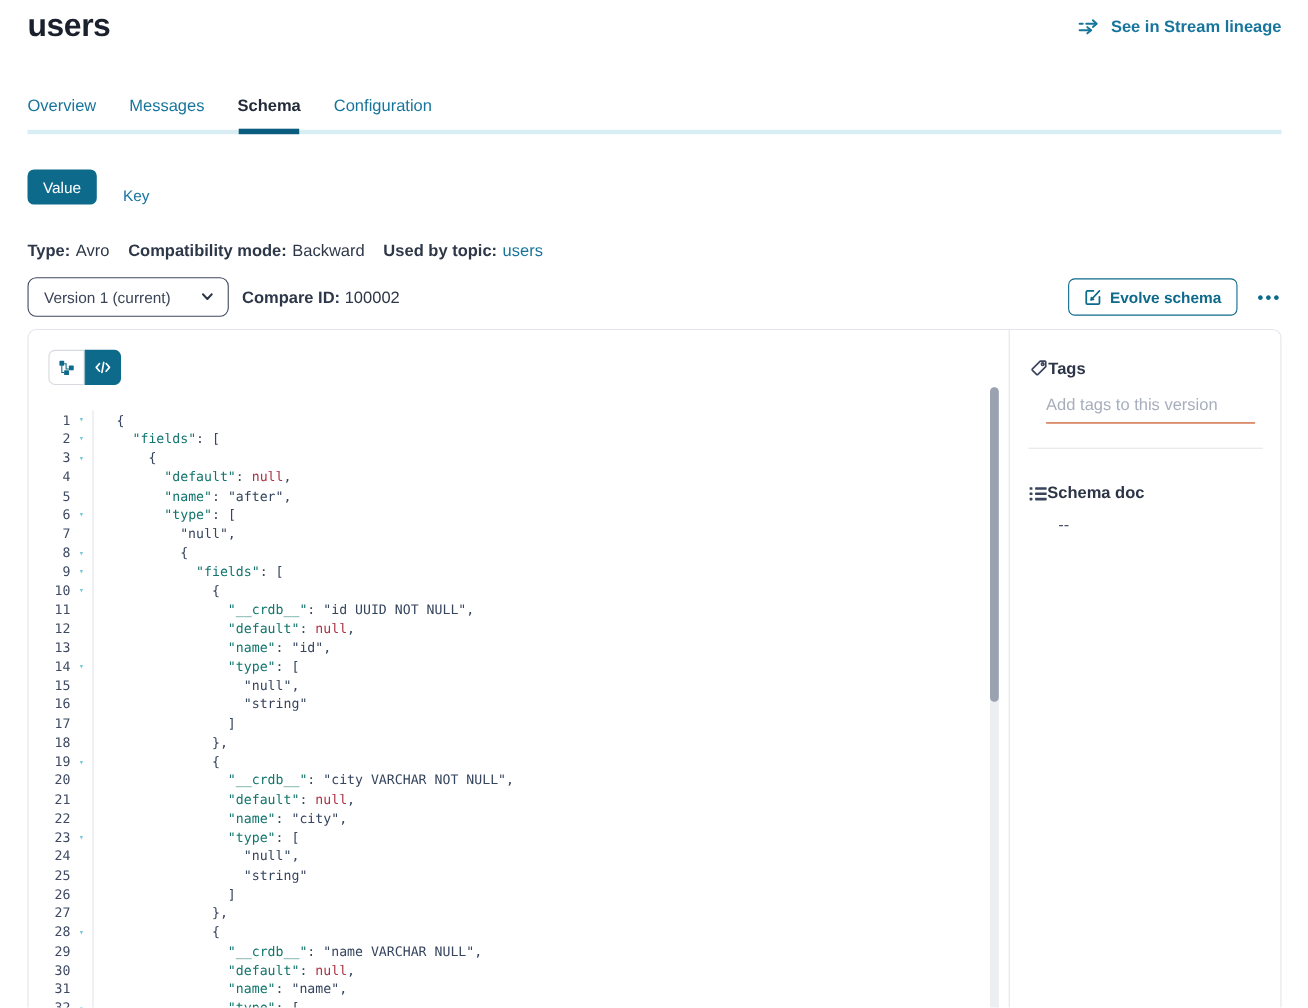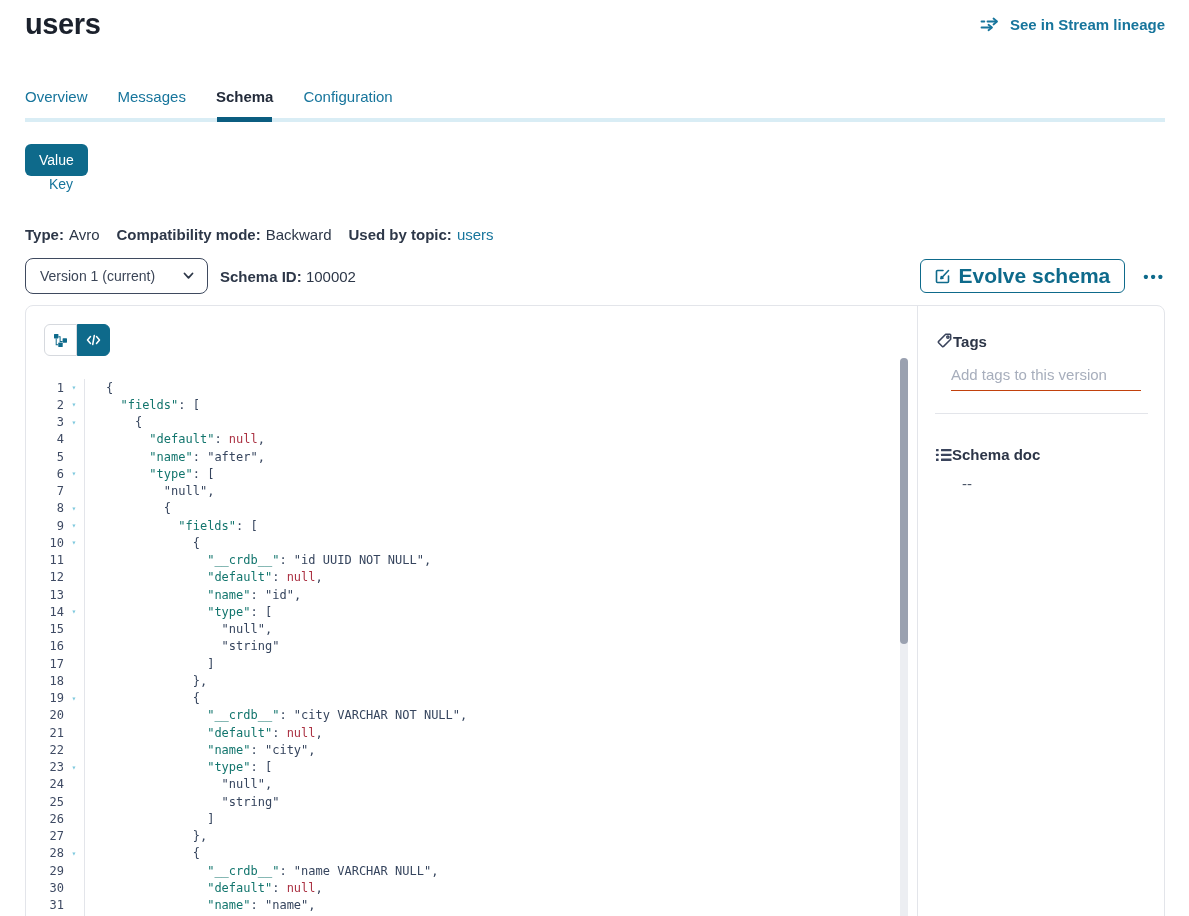--- a/index.html
+++ b/index.html
@@ -16,21 +16,21 @@
   
   .tabs { margin-top:47px; position:relative; }
   .tab-list { display:flex; gap:30px; font-size:15px; }
   .tab { color:var(--link,#17759c); cursor:pointer; padding-bottom:13px; }
   .tab.active { color:#232b3a; font-weight:600; }
   .tab-track { height:4px; background:var(--tab_track,#d9edf5); position:relative; }
   .tab-active-bar { position:absolute; left:192px; top:-1px; width:55px; height:5px;
     background:var(--tab_active_bar,#0b5d80); }
 
   
-  .vk { margin-top:22px; display:flex; align-items:flex-start;flex-direction:column; }
+  .vk { margin-top:32px; display:flex; align-items:flex-end; }
   .btn-value { background:var(--accent,#0e6a8b); color:#fff; border:none; border-radius:6px;
     font-size:14px; padding:8px 14px; font-family:inherit; cursor:pointer; }
   .btn-key { margin-left:24px; color:var(--link,#17759c); font-size:14px; background:none;
     border:none; font-family:inherit; cursor:pointer; }
 
   
   .meta { margin-top:34px; font-size:15px; display:flex; gap:17px; color:#2d3748; }
   .meta .lbl { font-weight:700; }
   .meta .pair span.val { margin-left:5px; font-weight:400; }
   .meta .link { color:var(--link,#17759c); cursor:pointer; }
@@ -41,21 +41,21 @@
     display:flex; align-items:center; justify-content:space-between; padding:0 13px 0 14px;
     font-size:14px; color:#3b4557; background:#fff; cursor:pointer; }
   .schema-id { margin-left:12px; font-size:15px; }
   .schema-id b { font-weight:700; }
   .vrow-right { margin-left:auto; display:flex; align-items:center; gap:20px; }
   .btn-compare { height:34px; display:flex; align-items:center; gap:8px; padding:0 14px;
     border:1px solid var(--disabled_border,#d6d9de); border-radius:6px; background:#fff;
     color:var(--disabled_text,#a9b0bf); font-size:15px; font-weight:600; font-family:inherit; cursor:default; }
   .btn-evolve { height:34px; display:flex; align-items:center; gap:8px; padding:0 14px;
     border:1px solid var(--accent,#0e6a8b); border-radius:6px; background:#fff;
-    color:var(--accent,#0e6a8b); font-size:21px; font-weight:700; font-family:inherit; cursor:pointer; }
+    color:var(--accent,#0e6a8b); font-size:14px; font-weight:700; font-family:inherit; cursor:pointer; }
   .more { color:var(--accent,#0e6a8b); font-size:15px; font-weight:700; letter-spacing:2px;
     cursor:pointer; margin-left:-2px; }
 
   
   .panel { margin-top:11px; border:1px solid var(--border,#e3e5ea); border-radius:8px 8px 0 0;
     height:622px; display:grid; grid-template-columns:892px 1fr; overflow:hidden; }
   .code-pane { border-right:1px solid var(--border,#e3e5ea); position:relative; }
 
   .view-toggle { display:flex; margin:18px 0 0 18px; width:max-content; }
   .vt-btn { width:33px; height:32px; display:flex; align-items:center; justify-content:center; cursor:pointer; }
@@ -141,21 +141,21 @@
   <div class="vrow">
     <div class="select">
       <span>Version 1 (current)</span>
       <span>
         <svg width="11" height="8" viewBox="0 0 11 8" fill="none" stroke="#2d3748" stroke-width="1.8" stroke-linecap="round" stroke-linejoin="round">
             <path d="M1.5 1.5 L5.5 5.8 L9.5 1.5"></path>
           </svg>
       </span>
     </div>
     <div class="schema-id">
-      <b>Schema ID:</b> <span>100002</span>
+      <b>Compare ID:</b> <span>100002</span>
     </div>
     <div class="vrow-right">
       <button class="btn-evolve">
         <span>
           <svg width="15" height="15" viewBox="0 0 15 15" fill="none" stroke="currentColor" stroke-width="1.6" stroke-linecap="round" stroke-linejoin="round">
             <path d="M13.5 7 V12.5 a1 1 0 0 1 -1 1 H2.5 a1 1 0 0 1 -1 -1 V2.5 a1 1 0 0 1 1 -1 H8"></path>
             <path d="M6 9.5 L13.5 1.5"></path>
             <path d="M6 9.5 L8 9.2 L6.3 7.6 Z" fill="currentColor"></path>
           </svg>
         </span>

